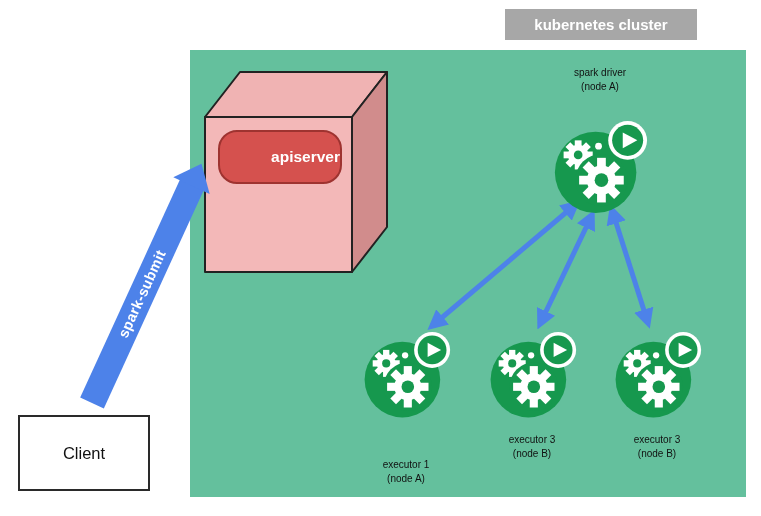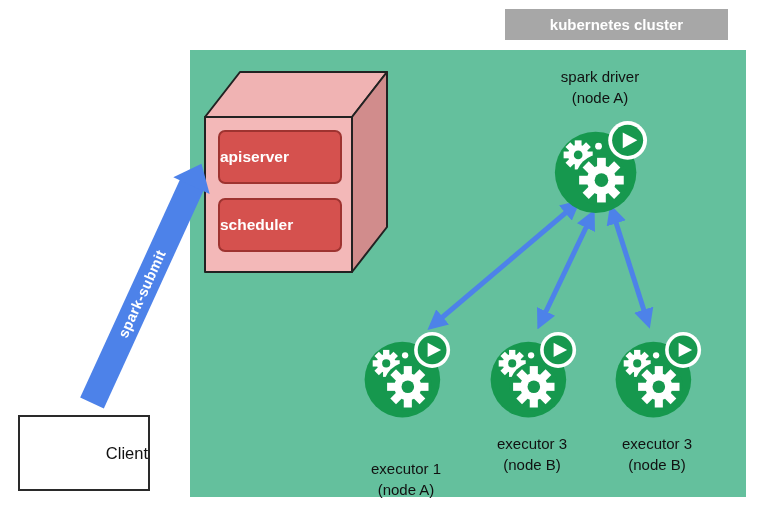--- a/index.html
+++ b/index.html
@@ -10,40 +10,40 @@
   }
   #stage { position: relative; width: 761px; height: 516px; overflow: hidden; }
   .abs { position: absolute; }
 
   
   .cluster-bg {
     left: 190px; top: 50px; width: 556px; height: 447px;
     background: var(--cluster-bg);
   }
   .cluster-label {
-    left: 505px; top: 9px; width: 223px; height: 31px;
+    left: 505px; top: 9px; width: 192px; height: 31px;
     background: var(--label-gray);
     color: #ffffff; font-weight: bold; font-size: 15px;
     display: flex; align-items: center; justify-content: center;
   }
 
   
   .cube { left: 200px; top: 65px; }
   .cube-face { stroke: #222222; stroke-width: 2; stroke-linejoin: round; }
   .cube-front { fill: var(--cube-front); }
   .cube-top   { fill: var(--cube-top); }
   .cube-side  { fill: var(--cube-side); }
 
   .red-box {
     left: 218px; width: 124px; height: 54px;
     background: var(--box-red);
     border: 2px solid var(--box-red-border);
-    border-radius: 7px;
+    border-radius: 19px;
     color: #ffffff; font-weight: bold; font-size: 15.5px;
-    display: flex; align-items: center; justify-content: flex-start;
+    display: flex; align-items: center; justify-content: flex-end;
   }
   .box-apiserver { top: 130px; }
   .box-scheduler { top: 198px; }
 
   
   .arrows { left: 0; top: 0; pointer-events: none; }
   .blue-line { stroke: var(--arrow-blue); stroke-width: 5; }
   .arrowhead { fill: var(--arrow-blue); }
 
   
@@ -66,31 +66,31 @@
   
   .fill-green { fill: var(--icon-green); }
   .fill-white { fill: #ffffff; }
   .icon-driver { left: 551px; top: 120px; }
   .icon-exec1  { left: 361px; top: 331px; }
   .icon-exec2  { left: 487px; top: 331px; }
   .icon-exec3  { left: 612px; top: 331px; }
 
   
   .node-label {
-    text-align: center; font-size: 15px; color: #111111; line-height: 1.4;
+    text-align: center; font-size: 10px; color: #111111; line-height: 1.4;
   }
   .driver-label { left: 515px; top: 66px; width: 170px; }
   .exec1-label  { left: 331px; top: 458px; width: 150px; }
   .exec2-label  { left: 457px; top: 433px; width: 150px; }
   .exec3-label  { left: 582px; top: 433px; width: 150px; }
 
   .client-box {
     left: 18px; top: 415px; width: 132px; height: 76px;
     background: #ffffff; border: 2px solid #2a2a2a;
-    display: flex; align-items: center; justify-content: flex-end;
+    display: flex; align-items: center; justify-content: center;
     font-size: 16.5px; color: #111111;
   }
 
   .svg-defs { position: absolute; width: 0; height: 0; }
 </style>
 </head>
 <body>
 
 <div id="stage">
 
@@ -138,23 +138,20 @@
 
   <svg class="abs cube" width="200" height="215" viewBox="0 0 200 215">
     <polygon class="cube-face cube-top" points="5,52 40,7 187,7 152,52"></polygon>
     <polygon class="cube-face cube-side" points="152,52 187,7 187,162 152,207"></polygon>
     <rect class="cube-face cube-front" x="5" y="52" width="147" height="155"></rect>
   </svg>
 
   <div class="abs red-box box-apiserver">
     <span>apiserver</span>
   </div>
-  <div class="abs red-box box-scheduler">
-    <span>scheduler</span>
-  </div>
 
   <svg class="abs arrows" width="761" height="516" viewBox="0 0 761 516">
     <defs>
       <marker id="ah" viewBox="0 0 10 10" refX="7" refY="5" markerWidth="4" markerHeight="4" orient="auto-start-reverse">
         <path class="arrowhead" d="M0 0 L10 5 L0 10 Z"></path>
       </marker>
     </defs>
     <line class="blue-line" x1="576" y1="204" x2="432" y2="326" marker-start="url(#ah)" marker-end="url(#ah)"></line>
     <line class="blue-line" x1="592" y1="215" x2="540" y2="324" marker-start="url(#ah)" marker-end="url(#ah)"></line>
     <line class="blue-line" x1="612" y1="210" x2="648" y2="323" marker-start="url(#ah)" marker-end="url(#ah)"></line>

